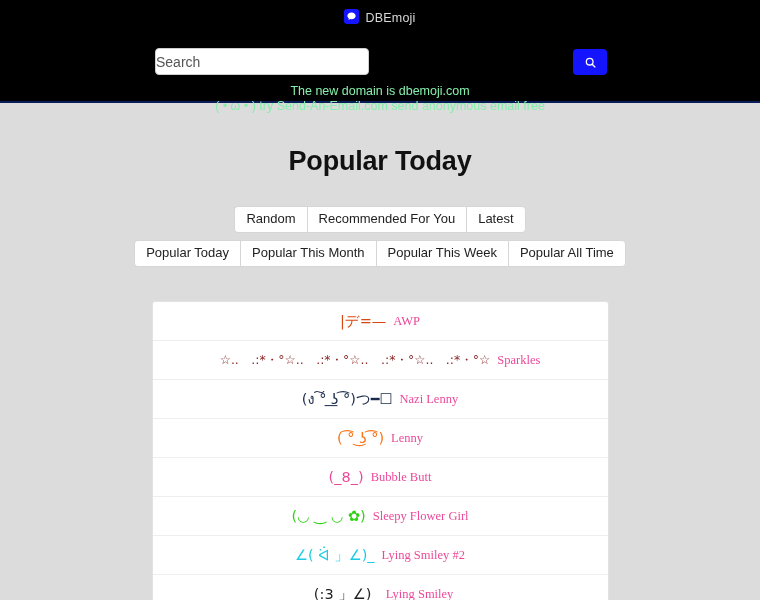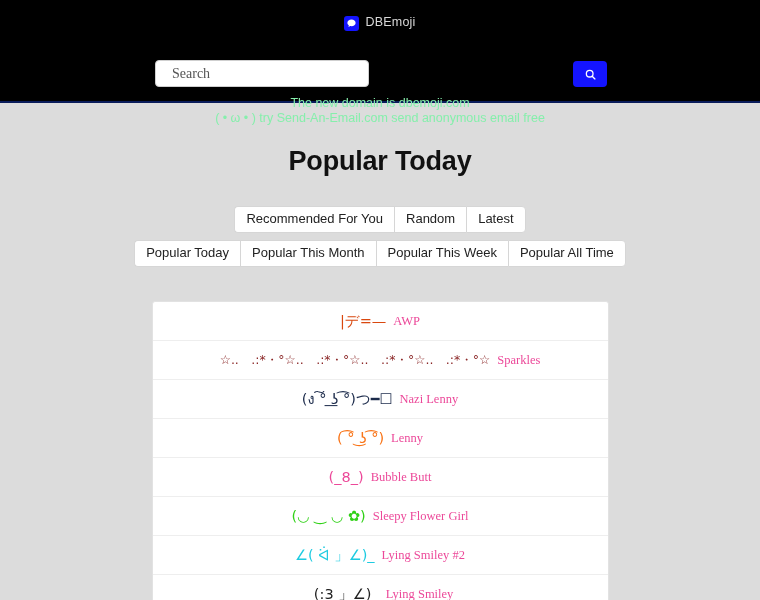--- a/index.html
+++ b/index.html
@@ -19,24 +19,24 @@
   .header {
     background: #000000;
     border-bottom: 2px solid #0a1c5a;
     padding: 0;
     height: 103px;
     box-sizing: border-box;
     position: relative;
   }
   .brand-row {
     display: flex;
-    align-items: flex-start;
+    align-items: flex-end;
     justify-content: center;
     gap: 6px;
-    padding-top: 16px;
+    padding-top: 4px;
     height: 20px;
   }
   .brand-logo {
     width: 15px;
     height: 15px;
     background: #1414ff;
     border-radius: 3px;
     display: flex;
     align-items: center;
     justify-content: center;
@@ -59,24 +59,24 @@
   .search-input {
     position: absolute;
     left: 155px;
     top: 24px;
     width: 214px;
     height: 27px;
     box-sizing: border-box;
     border: 1px solid #cfcfcf;
     border-radius: 4px;
     background: #ffffff;
-    font-family: Liberation Serif, serif;
+    font-family: Liberation Sans, sans-serif;
     font-size: 14px;
     color: #333333;
-    padding: 0 16px;
+    padding: 0 0;
     outline: none;
   }
   .search-input::placeholder {
     color: #555555;
     opacity: 1;
   }
   .search-btn {
     position: absolute;
     left: 573px;
     top: 25px;
@@ -219,22 +219,22 @@
   </div>
 
 </div>
 
 <div class="main">
 
   <h1 class="page-title">Popular Today</h1>
 
   <div class="btn-group-wrap">
     <div class="btn-group row1" id="filter-row-1">
+        <button class="gbtn">Random</button>
         <button class="gbtn">Recommended For You</button>
-        <button class="gbtn">Random</button>
         <button class="gbtn">Latest</button>
       </div>
   </div>
 
   <div class="btn-group-wrap">
     <div class="btn-group row2" id="filter-row-2">
         <button class="gbtn">Popular Today</button>
         <button class="gbtn">Popular This Month</button>
         <button class="gbtn">Popular This Week</button>
         <button class="gbtn">Popular All Time</button>

